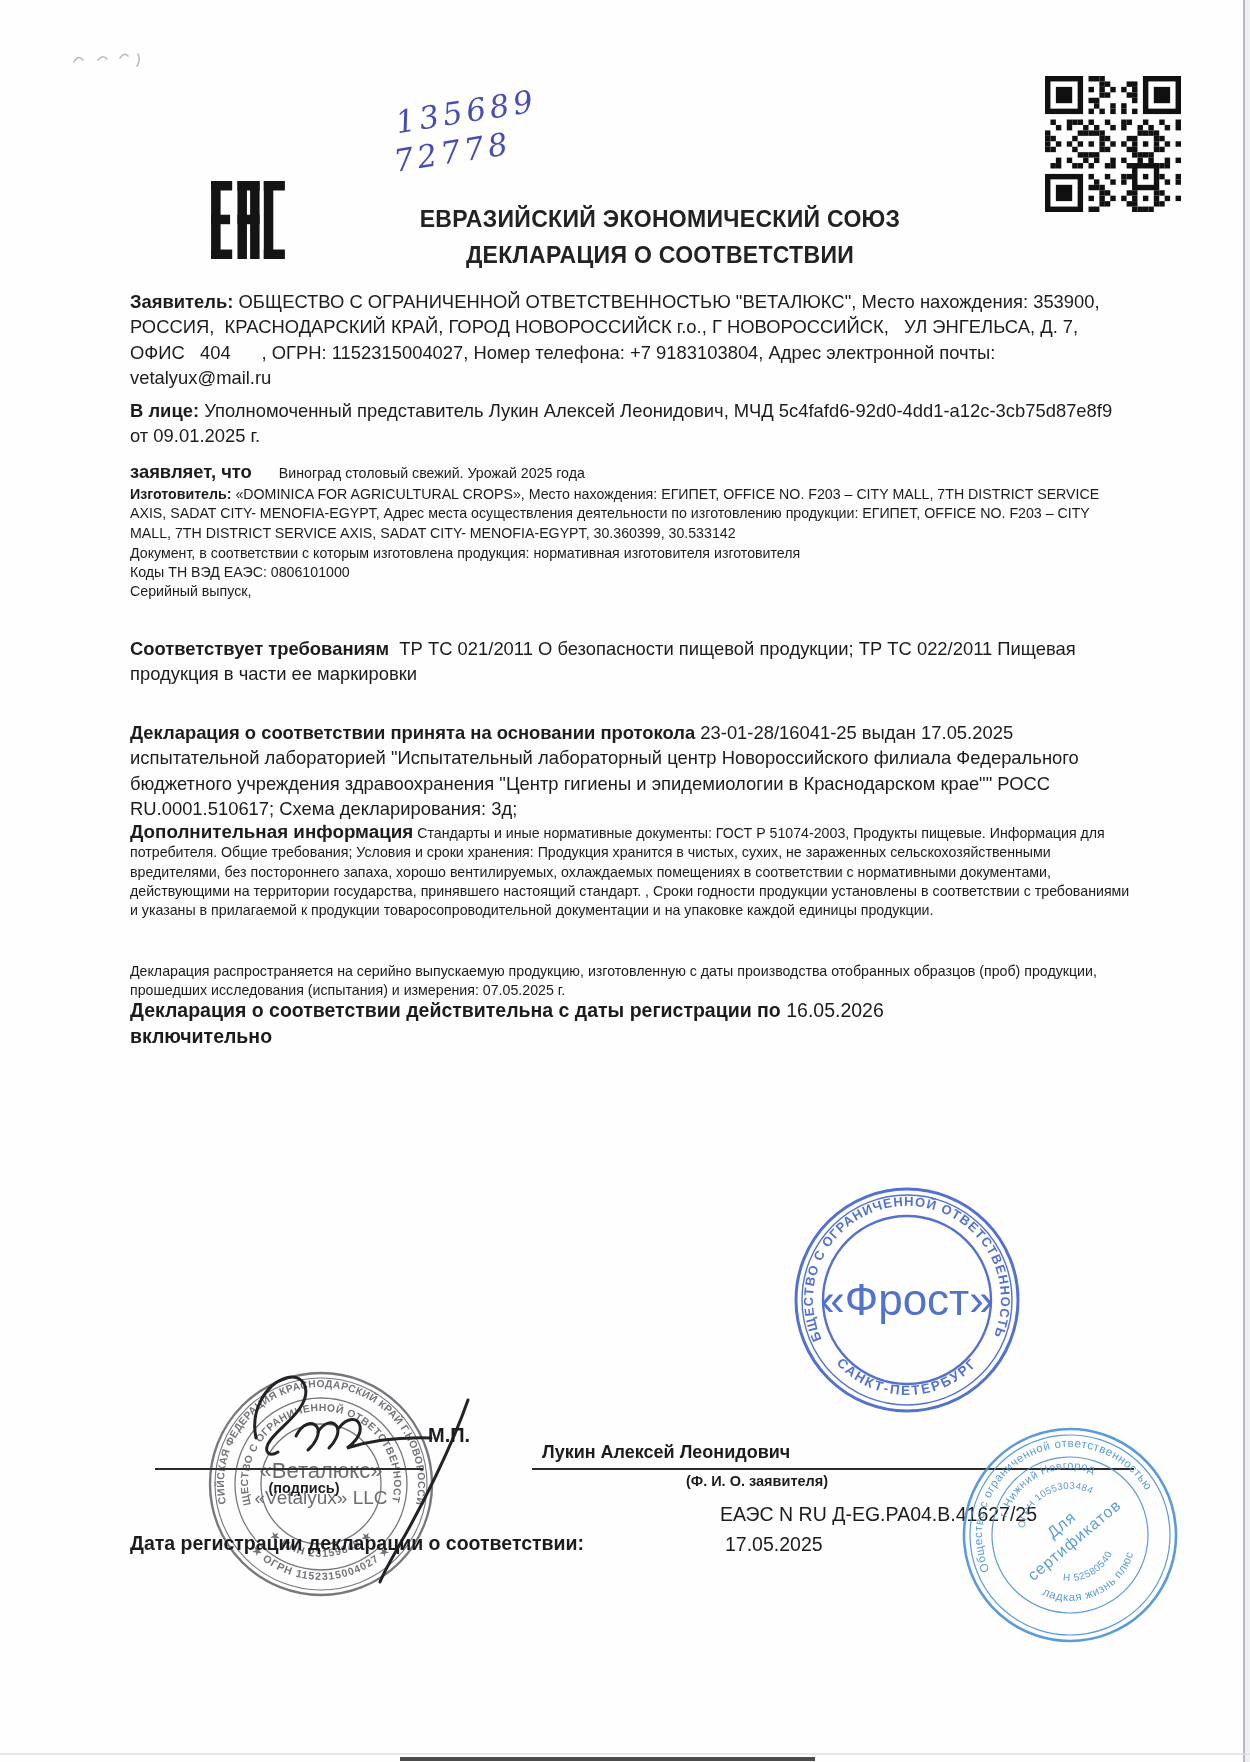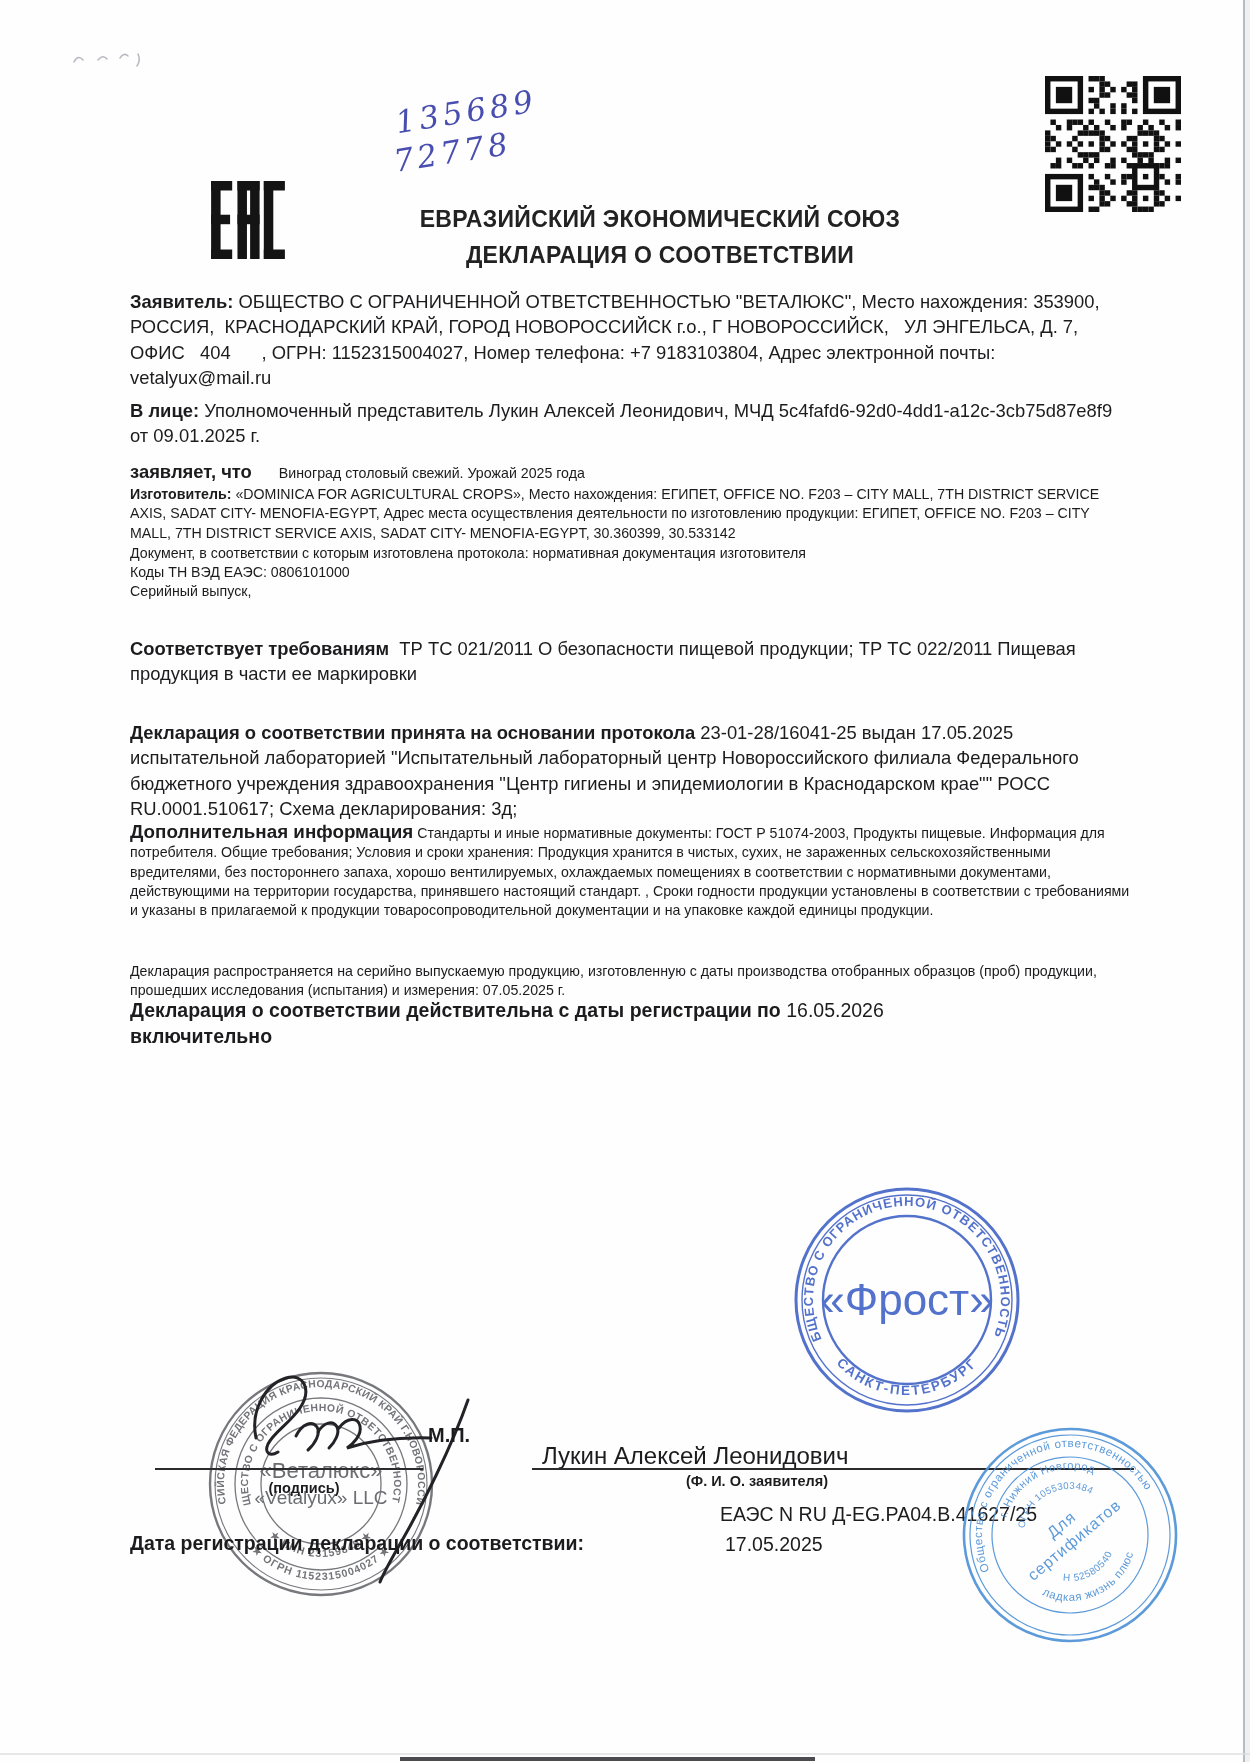--- a/index.html
+++ b/index.html
@@ -13,21 +13,21 @@
   .par b{font-weight:bold;}
   .small{font-size:14.2px;line-height:19.3px;}
   .smallpar{left:130px;width:1002px;font-size:14.2px;line-height:19.3px;white-space:pre-wrap;}
   .hand{left:398px;top:92px;transform:rotate(-9deg);color:#474eb0;
         font-family:"DejaVu Serif",serif;font-style:italic;font-size:31px;letter-spacing:4px;line-height:38px;}
   .sigline{border-top:2px solid #2b2b2e;height:0;}
   .cap{font-weight:bold;font-size:14.5px;text-align:center;}
   .reglabel{font-weight:bold;font-size:19.5px;}
   .regvalue{font-size:19.5px;}
   .mp{font-weight:bold;font-size:20px;}
-  .fio{font-size:24px;}
+  .fio{font-size:18px;font-weight:bold;}
   svg text{font-family:"Liberation Sans",sans-serif;}
   .artifact{pointer-events:none;}
 </style>
 </head>
 <body>
 
 <div class="page">
 
   <div class="abs artifact" style="left:1243px;top:0;width:2px;height:1762px;background:#b8bcc2;"></div>
   <div class="abs artifact" style="left:1245px;top:0;width:5px;height:1762px;background:#eef0f2;"></div>
@@ -233,21 +233,21 @@
   <div class="abs title" style="top:206px;">ЕВРАЗИЙСКИЙ ЭКОНОМИЧЕСКИЙ СОЮЗ</div>
   <div class="abs title" style="top:242px;">ДЕКЛАРАЦИЯ О СООТВЕТСТВИИ</div>
 
   <p class="abs par" style="top:289px;margin:0;"><b>Заявитель:</b><span> ОБЩЕСТВО С ОГРАНИЧЕННОЙ ОТВЕТСТВЕННОСТЬЮ "ВЕТАЛЮКС", Место нахождения: 353900, РОССИЯ,  КРАСНОДАРСКИЙ КРАЙ, ГОРОД НОВОРОССИЙСК г.о., Г НОВОРОССИЙСК,   УЛ ЭНГЕЛЬСА, Д. 7, ОФИС   404      , ОГРН: 1152315004027, Номер телефона: +7 9183103804, Адрес электронной почты: vetalyux@mail.ru</span></p>
 
   <p class="abs par" style="top:398px;margin:0;"><b>В лице:</b><span> Уполномоченный представитель Лукин Алексей Леонидович, МЧД 5c4fafd6-92d0-4dd1-a12c-3cb75d87e8f9 от 09.01.2025 г.</span></p>
 
   <p class="abs par" style="top:459px;margin:0;"><b>заявляет, что</b><span class="small" style="margin-left:27px;">Виноград столовый свежий. Урожай 2025 года</span></p>
 
   <div class="abs smallpar" style="top:485px;"><b>Изготовитель:</b><span> «DOMINICA FOR AGRICULTURAL CROPS», Место нахождения: ЕГИПЕТ, OFFICE NO. F203 – CITY MALL, 7TH DISTRICT SERVICE AXIS, SADAT CITY- MENOFIA-EGYPT, Адрес места осуществления деятельности по изготовлению продукции: ЕГИПЕТ, OFFICE NO. F203 – CITY MALL, 7TH DISTRICT SERVICE AXIS, SADAT CITY- MENOFIA-EGYPT, 30.360399, 30.533142</span></div>
-  <div class="abs smallpar" style="top:544px;">Документ, в соответствии с которым изготовлена протокола: нормативная документация изготовителя</div>
+  <div class="abs smallpar" style="top:544px;">Документ, в соответствии с которым изготовлена продукция: нормативная изготовителя изготовителя</div>
   <div class="abs smallpar" style="top:563px;">Коды ТН ВЭД ЕАЭС: 0806101000</div>
   <div class="abs smallpar" style="top:582px;">Серийный выпуск,</div>
 
   <p class="abs par" style="top:636px;margin:0;"><b>Соответствует требованиям</b><span>  ТР ТС 021/2011 О безопасности пищевой продукции; ТР ТС 022/2011 Пищевая продукция в части ее маркировки</span></p>
 
   <p class="abs par" style="top:720px;margin:0;"><b>Декларация о соответствии принята на основании протокола</b><span> 23-01-28/16041-25 выдан 17.05.2025  испытательной лабораторией "Испытательный лабораторный центр Новороссийского филиала Федерального бюджетного учреждения здравоохранения "Центр гигиены и эпидемиологии в Краснодарском крае"" РОСС RU.0001.510617; Схема декларирования: 3д;</span></p>
 
   <div class="abs smallpar" style="top:822px;"><b style="font-size:18.8px;">Дополнительная информация</b><span> Стандарты и иные нормативные документы: ГОСТ Р 51074-2003, Продукты пищевые. Информация для потребителя. Общие требования; Условия и сроки хранения: Продукция хранится в чистых, сухих, не зараженных сельскохозяйственными вредителями, без постороннего запаха, хорошо вентилируемых, охлаждаемых помещениях в соответствии с нормативными документами, действующими на территории государства, принявшего настоящий стандарт. , Сроки годности продукции установлены в соответствии с требованиями и указаны в прилагаемой к продукции товаросопроводительной документации и на упаковке каждой единицы продукции.</span></div>
   <div class="abs smallpar" style="top:962px;">Декларация распространяется на серийно выпускаемую продукцию, изготовленную с даты производства отобранных образцов (проб) продукции, прошедших исследования (испытания) и измерения: 07.05.2025 г.</div>
 

